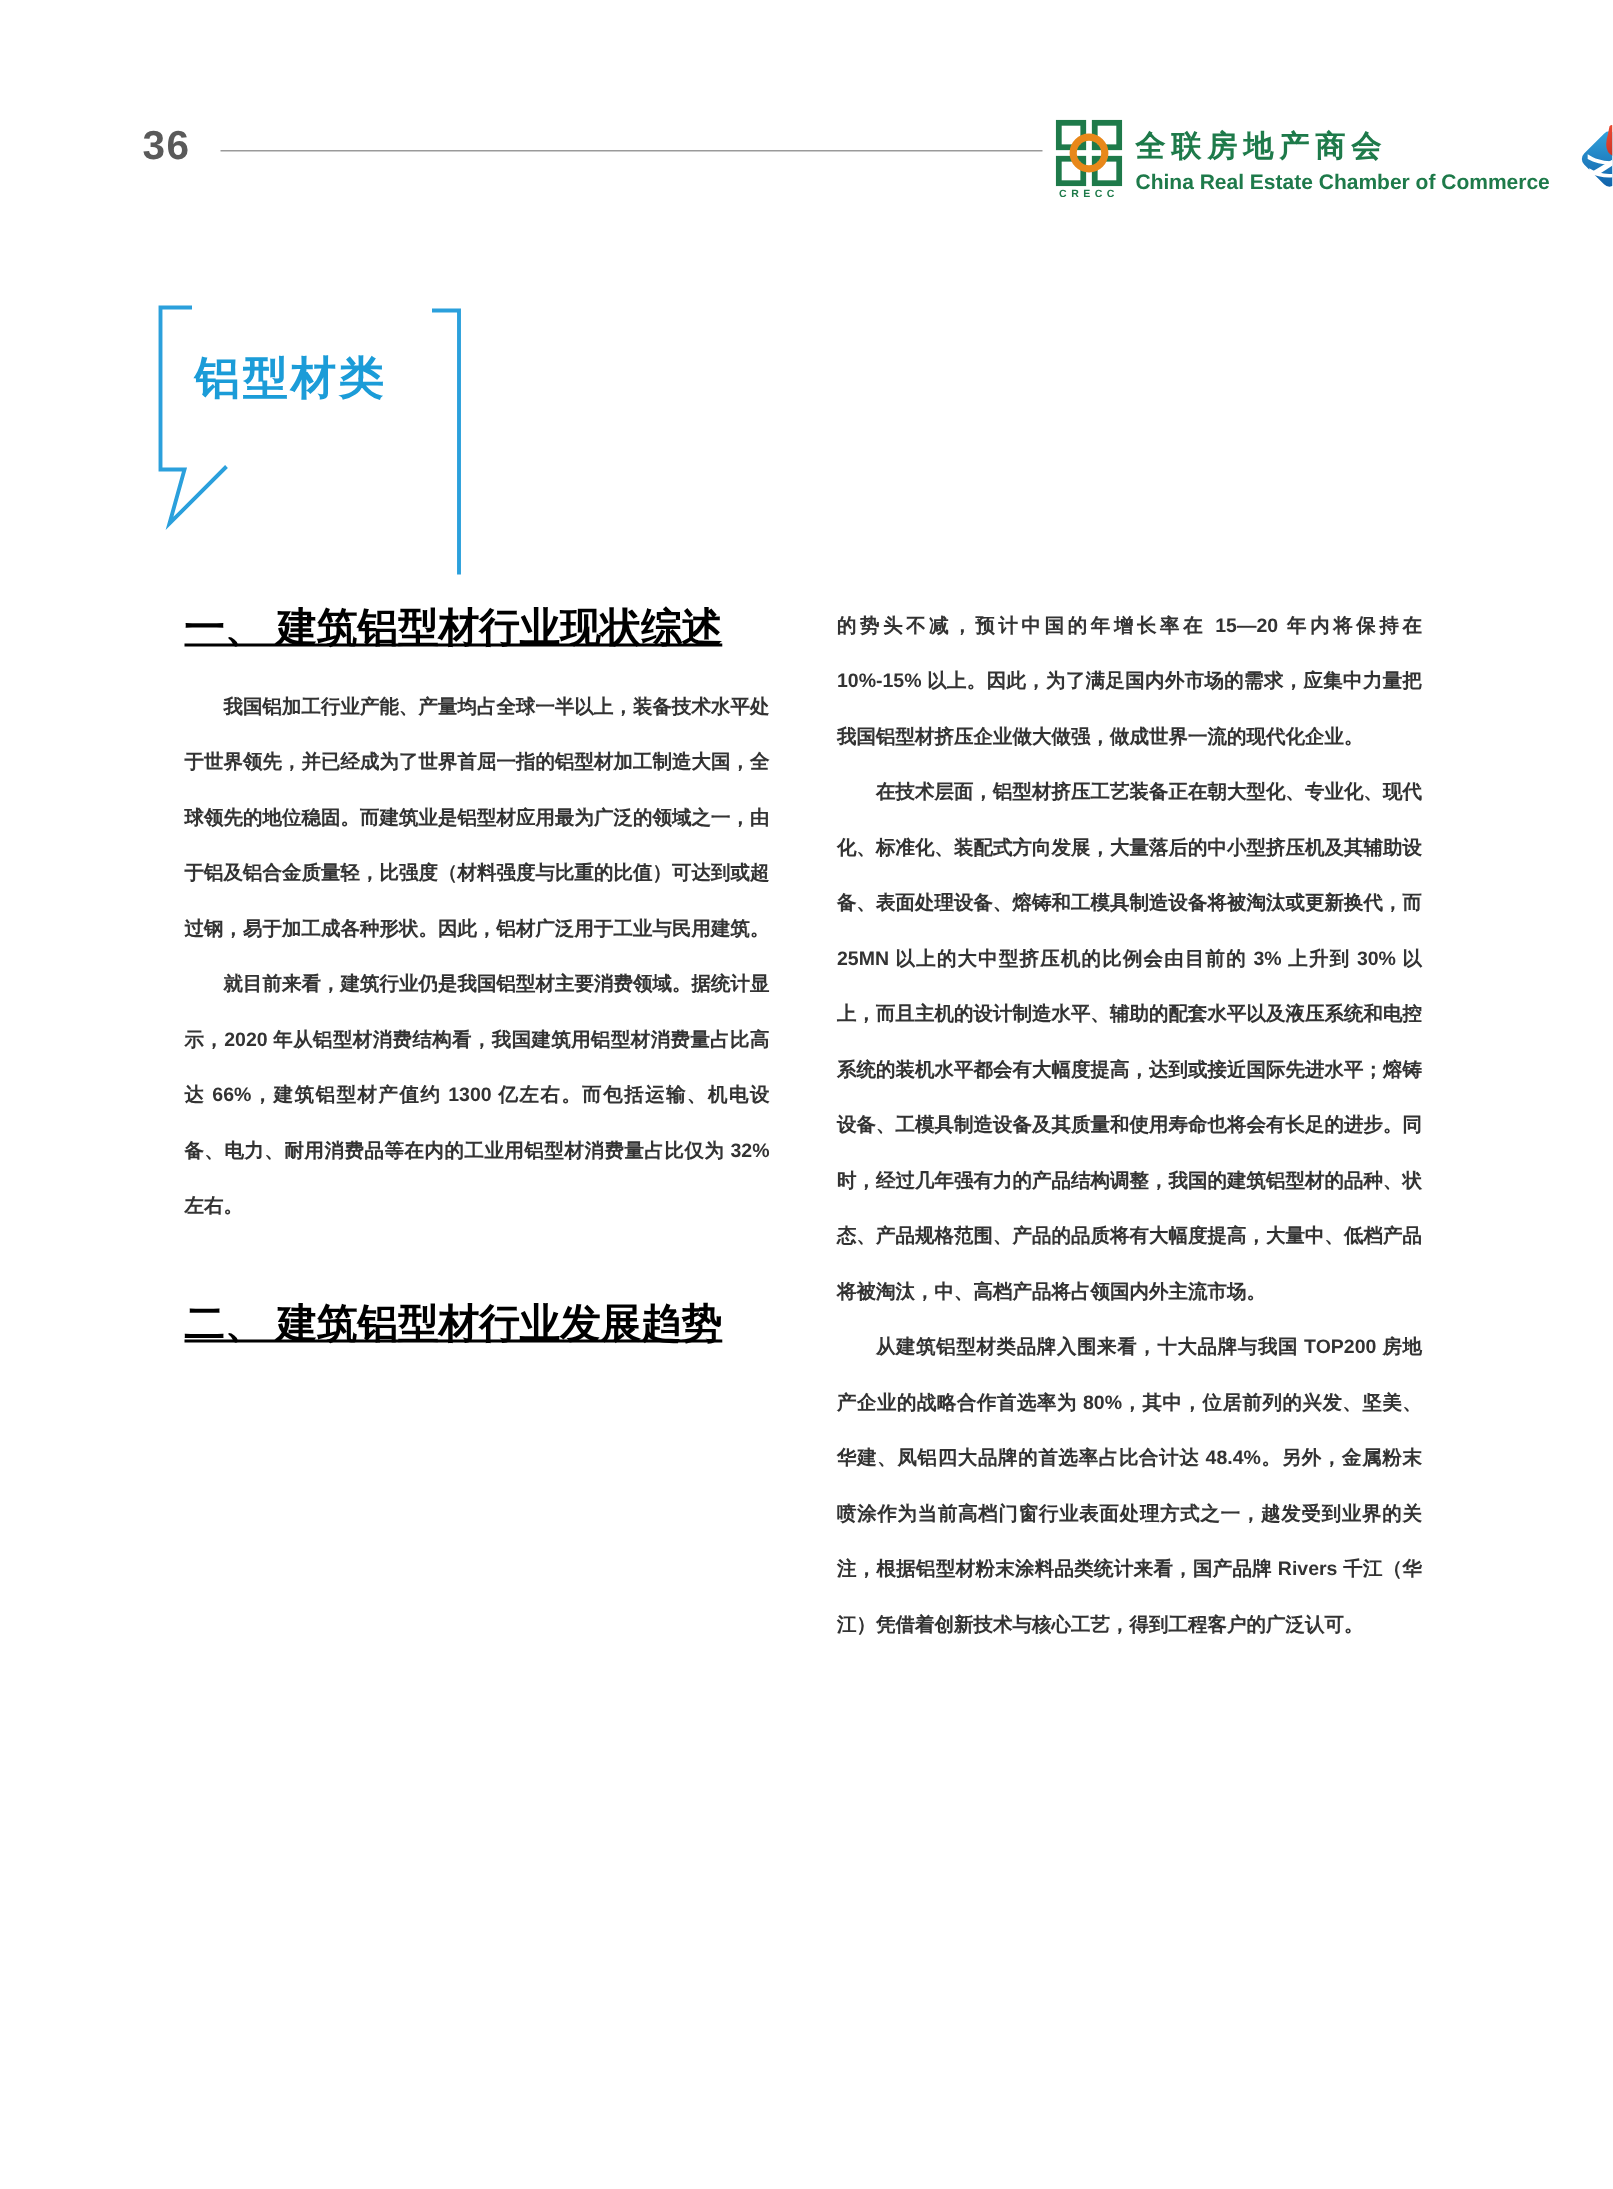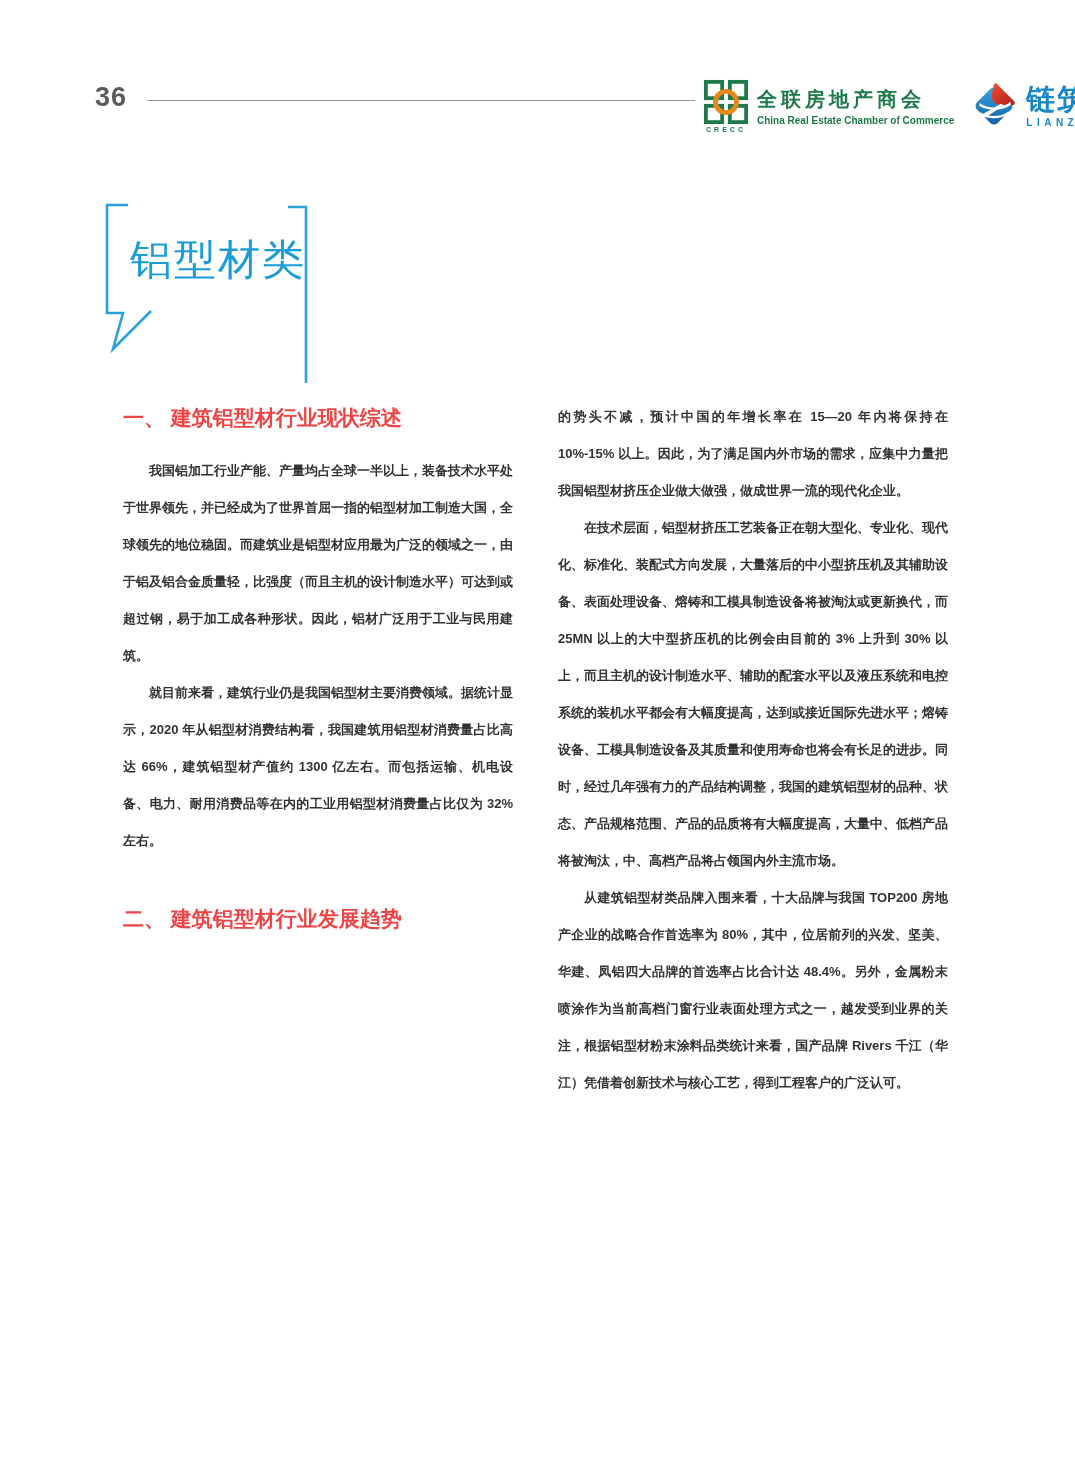--- a/index.html
+++ b/index.html
@@ -30,51 +30,51 @@
   .crecc-acronym{
     font-size:7px;font-weight:bold;color:var(--crecc-green,#1e7a4a);
     letter-spacing:3px;margin-top:1px;
   }
   .crecc-names{display:flex;flex-direction:column;}
   .crecc-cn{
     font-size:20px;font-weight:bold;color:var(--crecc-green,#1e7a4a);
     letter-spacing:4px;white-space:nowrap;
   }
   .crecc-en{
-    font-size:10px;font-weight:bold;color:var(--crecc-green,#1e7a4a);
+    font-size:14px;font-weight:bold;color:var(--crecc-green,#1e7a4a);
     white-space:nowrap;margin-top:2px;
   }
   .lianzhu{display:flex;align-items:center;gap:6px;}
   .lianzhu-names{display:flex;flex-direction:column;align-items:flex-start;}
   .lianzhu-cn{
     font-size:29px;font-weight:bold;color:var(--lianzhu-blue,#1787c8);
     letter-spacing:2px;line-height:1;
   }
   .lianzhu-en{
     font-size:10px;font-weight:bold;color:var(--lianzhu-blue,#1787c8);
     letter-spacing:4.5px;margin-top:3px;
   }
   
   .chapter-block{position:absolute;left:100px;top:198px;width:215px;height:195px;}
   .chapter-frame{position:absolute;left:0;top:0;}
   .chapter-title{
     position:absolute;left:30px;top:34px;
-    font-size:42px;font-weight:normal;color:var(--accent-blue,#1b9cd8);
+    font-size:30px;font-weight:bold;color:var(--accent-blue,#1b9cd8);
     letter-spacing:2px;white-space:nowrap;
   }
   
   .content{
     position:absolute;left:123px;top:398px;width:825px;
     display:flex;gap:45px;
   }
   .col{width:390px;}
   .section-heading{
     margin:0 0 14px 0;
-    font-size:21px;font-weight:bold;color:#ef4444;
-    line-height:40px;text-align:justify;
+    font-size:27px;font-weight:bold;color:#000000;
+    line-height:40px;text-align:justify;text-decoration:underline;
   }
   .section-heading.hang{padding-left:55px;text-indent:-55px;}
   .mt-section{margin-top:40px;}
   .body-p{
     margin:0;
     font-size:13px;line-height:37px;color:var(--text-dark,#333);
     text-align:justify;text-indent:2em;font-weight:bold;
   }
   .body-p.no-indent{text-indent:0;}
 </style>
@@ -134,21 +134,21 @@
       <path d="M28 7 L7 7 L7 115 L23 115 L13 151 L51 113" fill="none" stroke="#2ba0dc" stroke-width="2.6" stroke-linejoin="miter"></path>
       <path d="M188 9 L206 9 L206 185" fill="none" stroke="#2ba0dc" stroke-width="2.6"></path>
     </svg>
     <div class="chapter-title">铝型材类</div>
   </div>
 
   <main class="content">
 
     <div class="col">
       <h2 class="section-heading">一、 建筑铝型材行业现状综述</h2>
-      <p class="body-p">我国铝加工行业产能、产量均占全球一半以上，装备技术水平处于世界领先，并已经成为了世界首屈一指的铝型材加工制造大国，全球领先的地位稳固。而建筑业是铝型材应用最为广泛的领域之一，由于铝及铝合金质量轻，比强度（而且主机的设计制造水平）可达到或超过钢，易于加工成各种形状。因此，铝材广泛用于工业与民用建筑。</p>
+      <p class="body-p">我国铝加工行业产能、产量均占全球一半以上，装备技术水平处于世界领先，并已经成为了世界首屈一指的铝型材加工制造大国，全球领先的地位稳固。而建筑业是铝型材应用最为广泛的领域之一，由于铝及铝合金质量轻，比强度（材料强度与比重的比值）可达到或超过钢，易于加工成各种形状。因此，铝材广泛用于工业与民用建筑。</p>
       <p class="body-p">就目前来看，建筑行业仍是我国铝型材主要消费领域。据统计显示，2020 年从铝型材消费结构看，我国建筑用铝型材消费量占比高达 66%，建筑铝型材产值约 1300 亿左右。而包括运输、机电设备、电力、耐用消费品等在内的工业用铝型材消费量占比仅为 32% 左右。</p>
 
       <h2 class="section-heading mt-section">二、 建筑铝型材行业发展趋势</h2>
 
     </div>
 
     <div class="col">
       <p class="body-p no-indent">的势头不减，预计中国的年增长率在 15—20 年内将保持在 10%-15% 以上。因此，为了满足国内外市场的需求，应集中力量把我国铝型材挤压企业做大做强，做成世界一流的现代化企业。</p>
       <p class="body-p">在技术层面，铝型材挤压工艺装备正在朝大型化、专业化、现代化、标准化、装配式方向发展，大量落后的中小型挤压机及其辅助设备、表面处理设备、熔铸和工模具制造设备将被淘汰或更新换代，而 25MN 以上的大中型挤压机的比例会由目前的 3% 上升到 30% 以上，而且主机的设计制造水平、辅助的配套水平以及液压系统和电控系统的装机水平都会有大幅度提高，达到或接近国际先进水平；熔铸设备、工模具制造设备及其质量和使用寿命也将会有长足的进步。同时，经过几年强有力的产品结构调整，我国的建筑铝型材的品种、状态、产品规格范围、产品的品质将有大幅度提高，大量中、低档产品将被淘汰，中、高档产品将占领国内外主流市场。</p>
 

